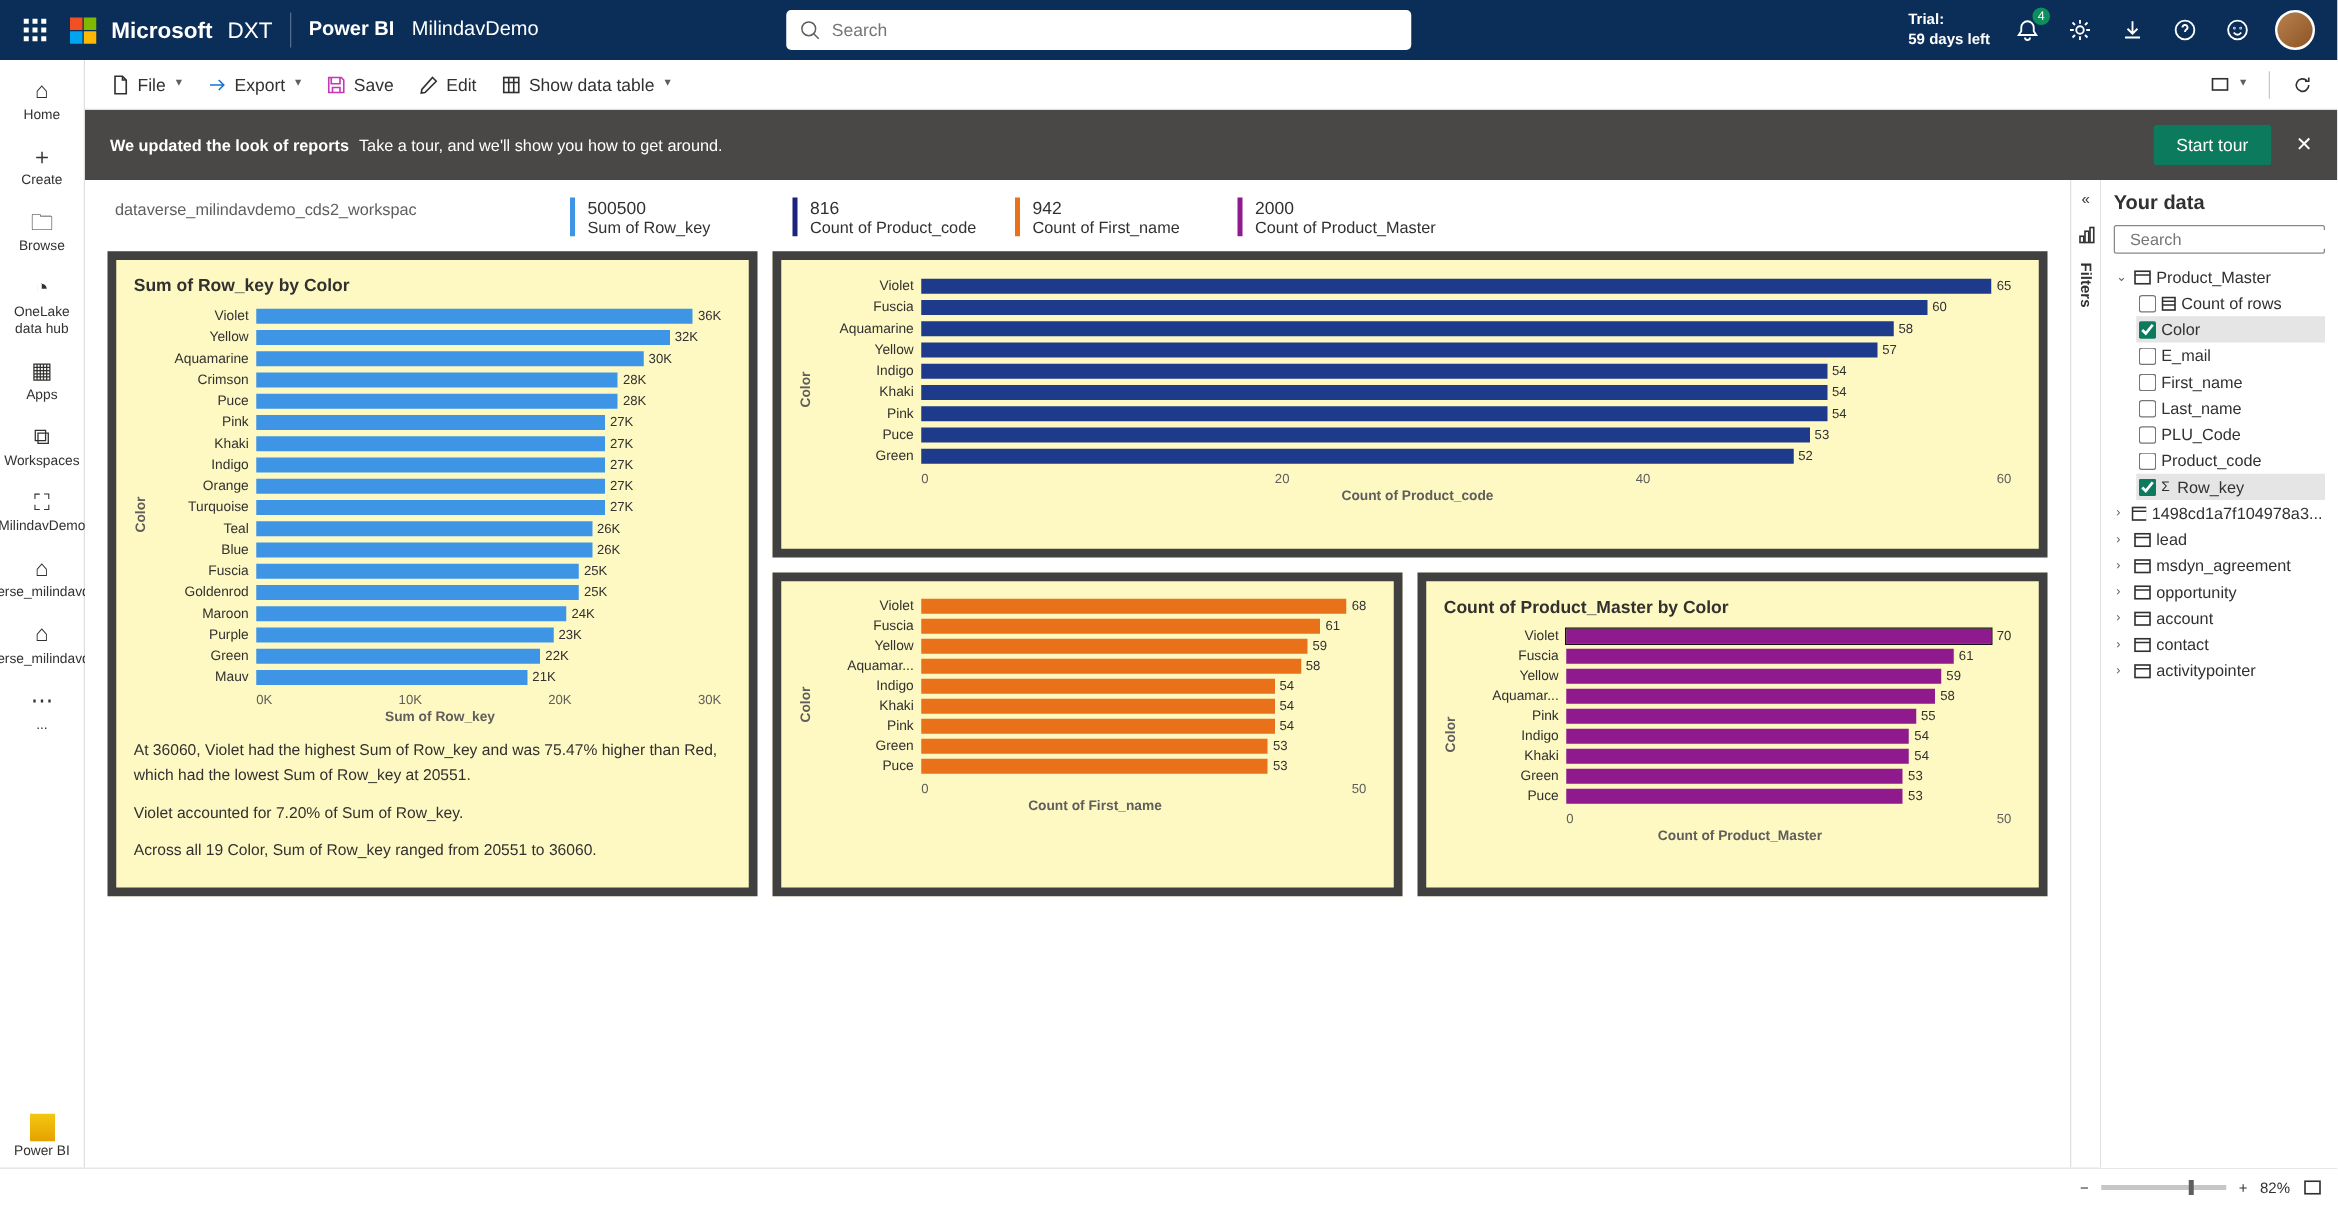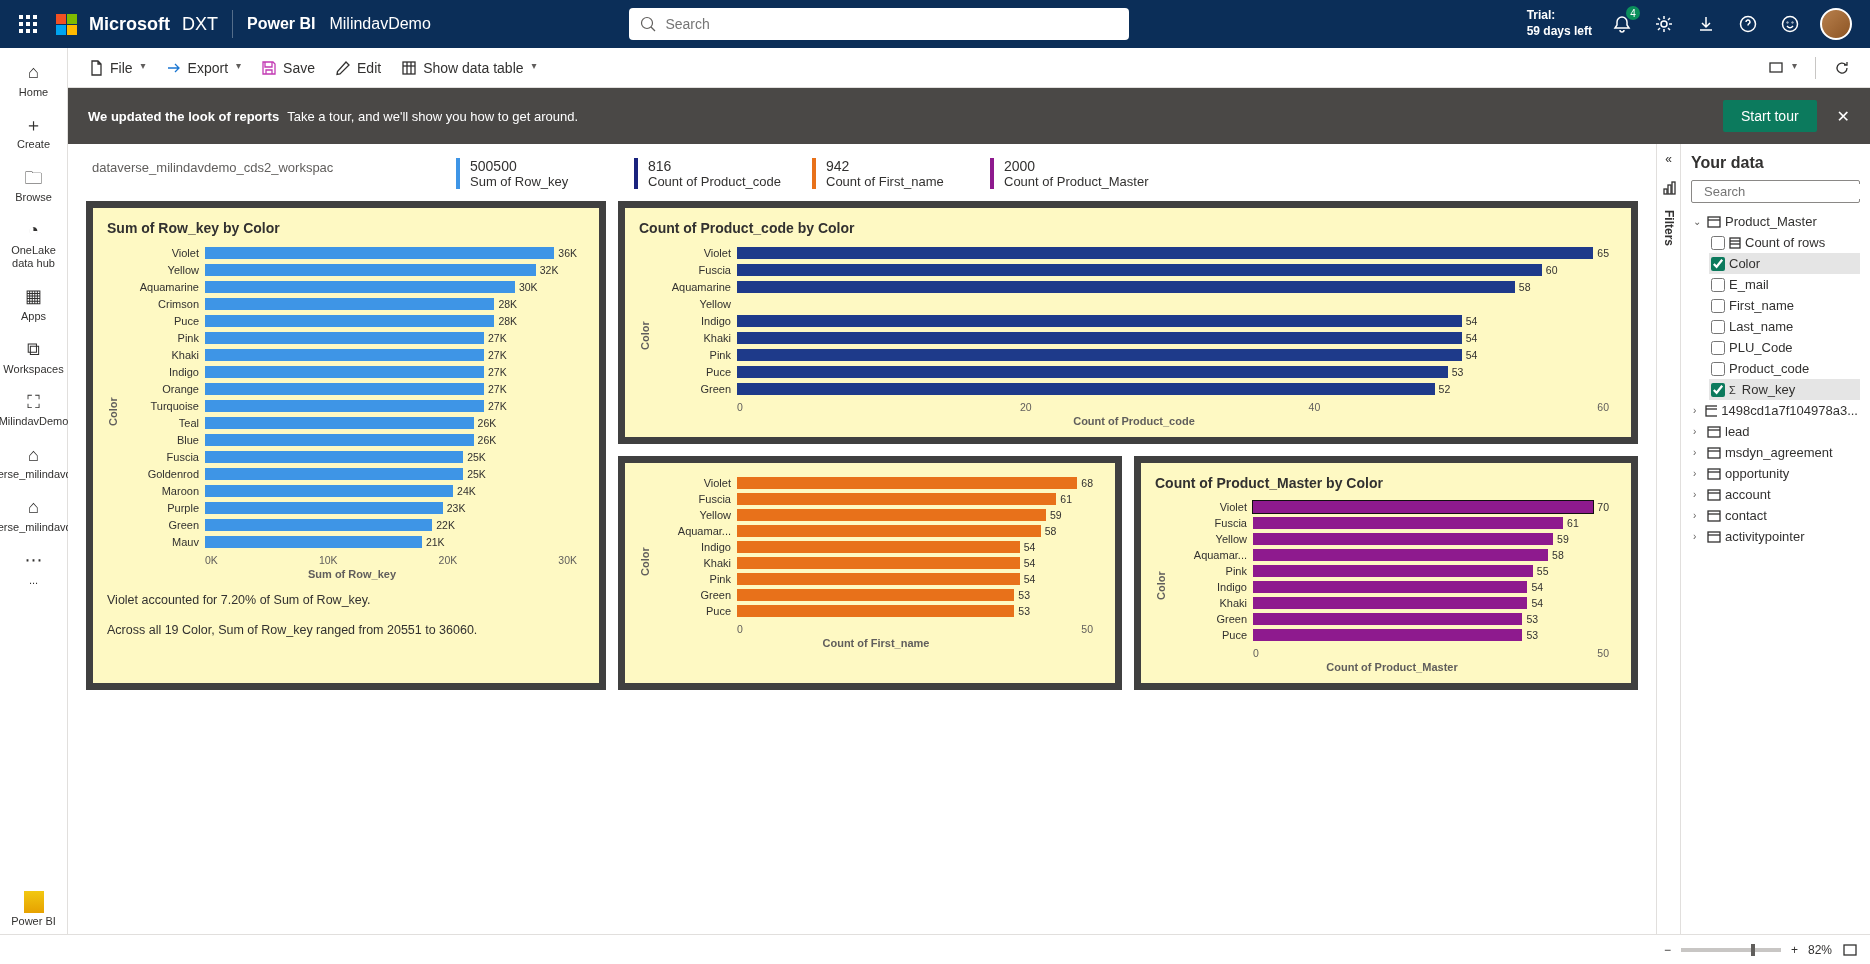--- a/index.html
+++ b/index.html
@@ -429,28 +429,28 @@
                   <div class="xaxis">
                     <span>0K</span>
                     <span>10K</span>
                     <span>20K</span>
                     <span>30K</span>
                   </div>
                   <div class="xlabel">Sum of Row_key</div>
                 </div>
             </div>
             <div class="insights" id="insights">
+                <p>At 36060, Violet had the highest Sum of Row_key and was 75.47% higher than Red, which had the lowest Sum of Row_key at 20551.</p>
                 <p>Violet accounted for 7.20% of Sum of Row_key.</p>
                 <p>Across all 19 Color, Sum of Row_key ranged from 20551 to 36060.</p>
               </div>
           </div>
 
           <div class="right-col">
             <div class="card">
-              <h3>Count of Product_code by Color</h3>
               <div class="barchart">
                 <div class="ylab">Color</div>
                 <div class="bars" id="bars-c2">
                     <div class="bar-row ">
         <span class="cat">Violet</span>
         <div class="track">
                         <div class="bar" style="width:100.0%;background:#1e3a8a;"></div>
         <span class="val">65</span>
                       </div>
       </div>
@@ -463,20 +463,24 @@
       </div>
                     <div class="bar-row ">
         <span class="cat">Aquamarine</span>
         <div class="track">
                         <div class="bar" style="width:89.2%;background:#1e3a8a;"></div>
         <span class="val">58</span>
                       </div>
       </div>
                     <div class="bar-row ">
         <span class="cat">Yellow</span>
+        <div class="track">
+                        <div class="bar" style="width:87.7%;background:#1e3a8a;"></div>
+        <span class="val">57</span>
+                      </div>
       </div>
                     <div class="bar-row ">
         <span class="cat">Indigo</span>
         <div class="track">
                         <div class="bar" style="width:83.1%;background:#1e3a8a;"></div>
         <span class="val">54</span>
                       </div>
       </div>
                     <div class="bar-row ">
         <span class="cat">Khaki</span>

